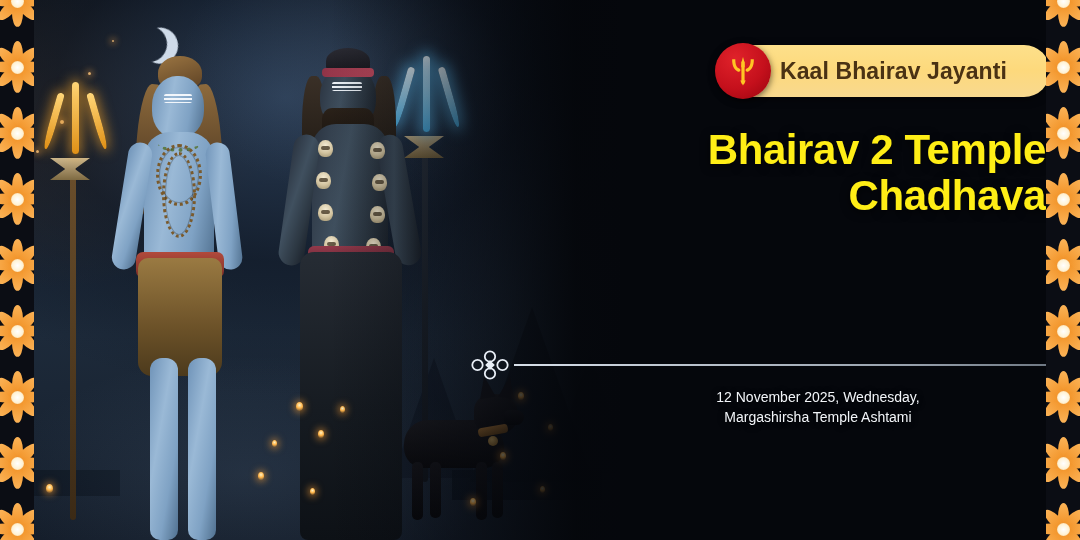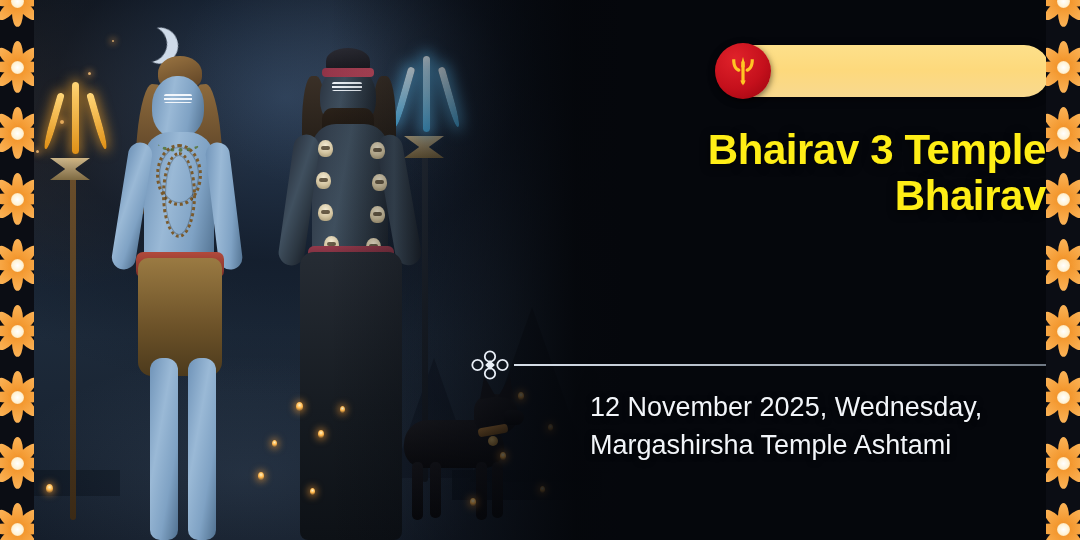--- a/index.html
+++ b/index.html
@@ -283,22 +283,22 @@
   }
   .divider-line {
     flex:1; height:2px;
     background:linear-gradient(90deg, rgba(226,234,244,.95) 0%, rgba(200,212,226,.75) 70%, rgba(180,195,212,.55) 100%);
     margin-left:2px;
   }
 
   
   .dateblock {
     position:absolute; top:388px; right:0;
-    text-align:left; width:456px;
-    font-size:27px; line-height:1.42; font-weight:normal;
+    text-align:center; width:456px;
+    font-size:14px; line-height:1.42; font-weight:normal;
     color:#f2f5f9;
     text-shadow:0 1px 6px rgba(0,0,0,.8);
   }
 
   
   .border-strip {
     position:absolute; top:0; width:34px; height:540px;
     background:#0b0d14;
     overflow:hidden; z-index:9;
   }
@@ -442,25 +442,26 @@
         <svg width="30" height="32" viewBox="0 0 30 32" aria-hidden="true">
           <g fill="#ffc524">
             <rect x="13.4" y="6" width="3.2" height="23" rx="1.3"></rect>
             <path d="M15 30.6 L12.2 25.5 H17.8 Z"></path>
             <path d="M4.2 4.2 C4.2 4.2 3.4 13.6 9.6 16.4 C11.2 17.1 12.4 16.4 12.4 15.1 C12.4 14.1 11.6 13.6 10.7 13.2 C8.1 12.1 7.3 8.6 7.3 4.2 Z"></path>
             <path d="M25.8 4.2 C25.8 4.2 26.6 13.6 20.4 16.4 C18.8 17.1 17.6 16.4 17.6 15.1 C17.6 14.1 18.4 13.6 19.3 13.2 C21.9 12.1 22.7 8.6 22.7 4.2 Z"></path>
             <path d="M15 2 C16.3 5.5 16.7 9.4 16.7 12.2 H13.3 C13.3 9.4 13.7 5.5 15 2 Z"></path>
           </g>
         </svg>
       </div>
+      <span class="badge-label">Kaal Bhairav Jayanti</span>
     </div>
 
     <div class="headline">
-      <div>Bhairav 3 Temple</div>
-      <div>Bhairav</div>
+      <div>Bhairav 2 Temple</div>
+      <div>Chadhava</div>
     </div>
 
     <div class="divider-wrap">
       <svg width="44" height="34" viewBox="0 0 44 34">
         <g fill="none" stroke="#e8eef6" stroke-width="1.8">
           <circle cx="22" cy="8.5" r="5.2"></circle>
           <circle cx="22" cy="25.5" r="5.2"></circle>
           <circle cx="9.5" cy="17" r="5.2"></circle>
           <circle cx="34.5" cy="17" r="5.2"></circle>
         </g>

